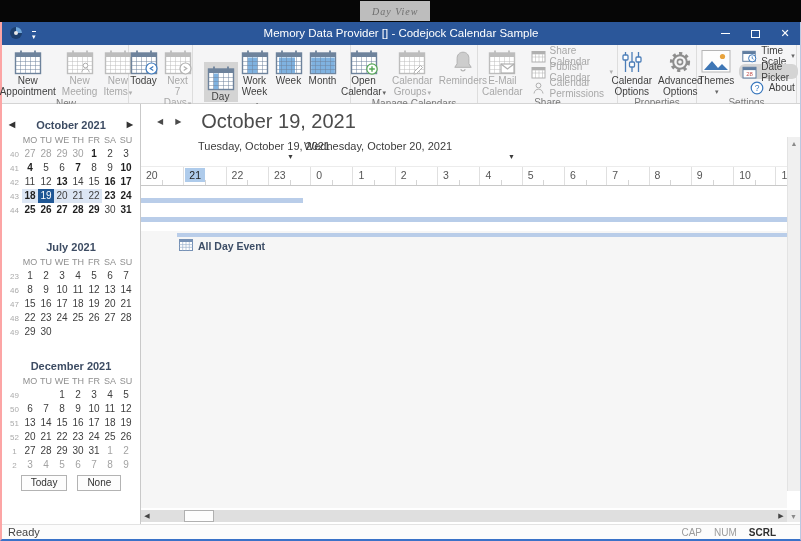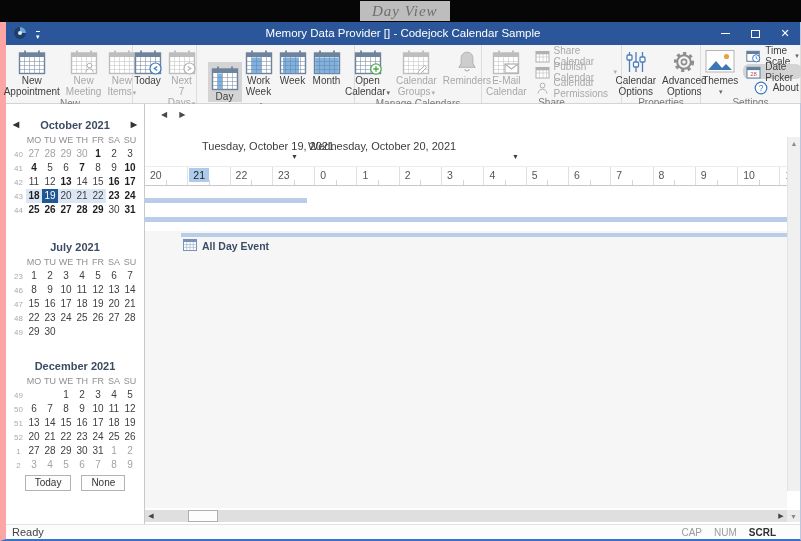--- a/index.html
+++ b/index.html
@@ -3,26 +3,26 @@
 <meta charset="utf-8">
 <style>
   html,body{margin:0;padding:0;background:#000;}
   body{width:801px;height:541px;position:relative;font-family:"Liberation Sans",sans-serif;
        -webkit-font-smoothing:antialiased;overflow:hidden;}
   *{box-sizing:border-box;}
 
   
   .overlaybar{position:absolute;top:0;left:0;width:801px;height:22px;background:#060606;}
   .caption{position:absolute;left:360px;top:1px;height:20px;background:#bdbdbd;color:#6f6f6f;
-           font-style:italic;font-family:"Liberation Serif",serif;font-size:15px;
+           font-style:italic;font-family:"Liberation Serif",serif;font-size:10px;
            display:flex;align-items:center;padding:0 12px;letter-spacing:1px;}
 
   
   .app{position:absolute;top:22px;left:0;width:801px;height:519px;display:flex;flex-direction:column;
-       background:#fff;border-left:6px solid #fca5a5;border-right:1px solid #b9c9e2;border-bottom:2px solid #3a72c8;}
+       background:#fff;border-left:2px solid #fca5a5;border-right:1px solid #b9c9e2;border-bottom:2px solid #3a72c8;}
 
   
   .titlebar{height:23px;background:#2b579a;position:relative;color:#fff;flex:none;}
   .qat{position:absolute;left:7px;top:4px;display:flex;align-items:center;gap:9px;}
   .qat-caret{font-size:7px;color:#fff;line-height:5px;border-top:1px solid #fff;padding-top:2px;}
   .wtitle{position:absolute;left:0;right:0;top:0;height:23px;text-align:center;font-size:11.5px;line-height:23px;color:#fff;}
   .wbtns{position:absolute;right:0;top:0;height:23px;display:flex;}
   .wbtn{width:30px;height:23px;display:flex;align-items:center;justify-content:center;color:#fff;}
   .glyph-min{width:9px;height:1px;background:#fff;display:block;}
   .glyph-max{width:9px;height:8px;border:1px solid #fff;display:block;}
@@ -671,20 +671,21 @@
       <div class="pikbtns">
         <button class="pbtn">Today</button>
         <button class="pbtn">None</button>
       </div>
     </div>
 
     <div class="main">
       <div class="mainhead">
         <span class="navarr">◀</span>
         <span class="navarr">▶</span>
+        <span class="bigtitle">October 19, 2021</span>
       </div>
       <div class="dayhdr c1">Tuesday, October 19, 2021</div>
       <div class="dayhdr c2">Wednesday, October 20, 2021</div>
       <span class="expand e1">▼</span>
       <span class="expand e2">▼</span>
 
       <div class="ruler" id="ruler">
           <div class="hcell">
             <span class="hnum">20</span>
           </div>

